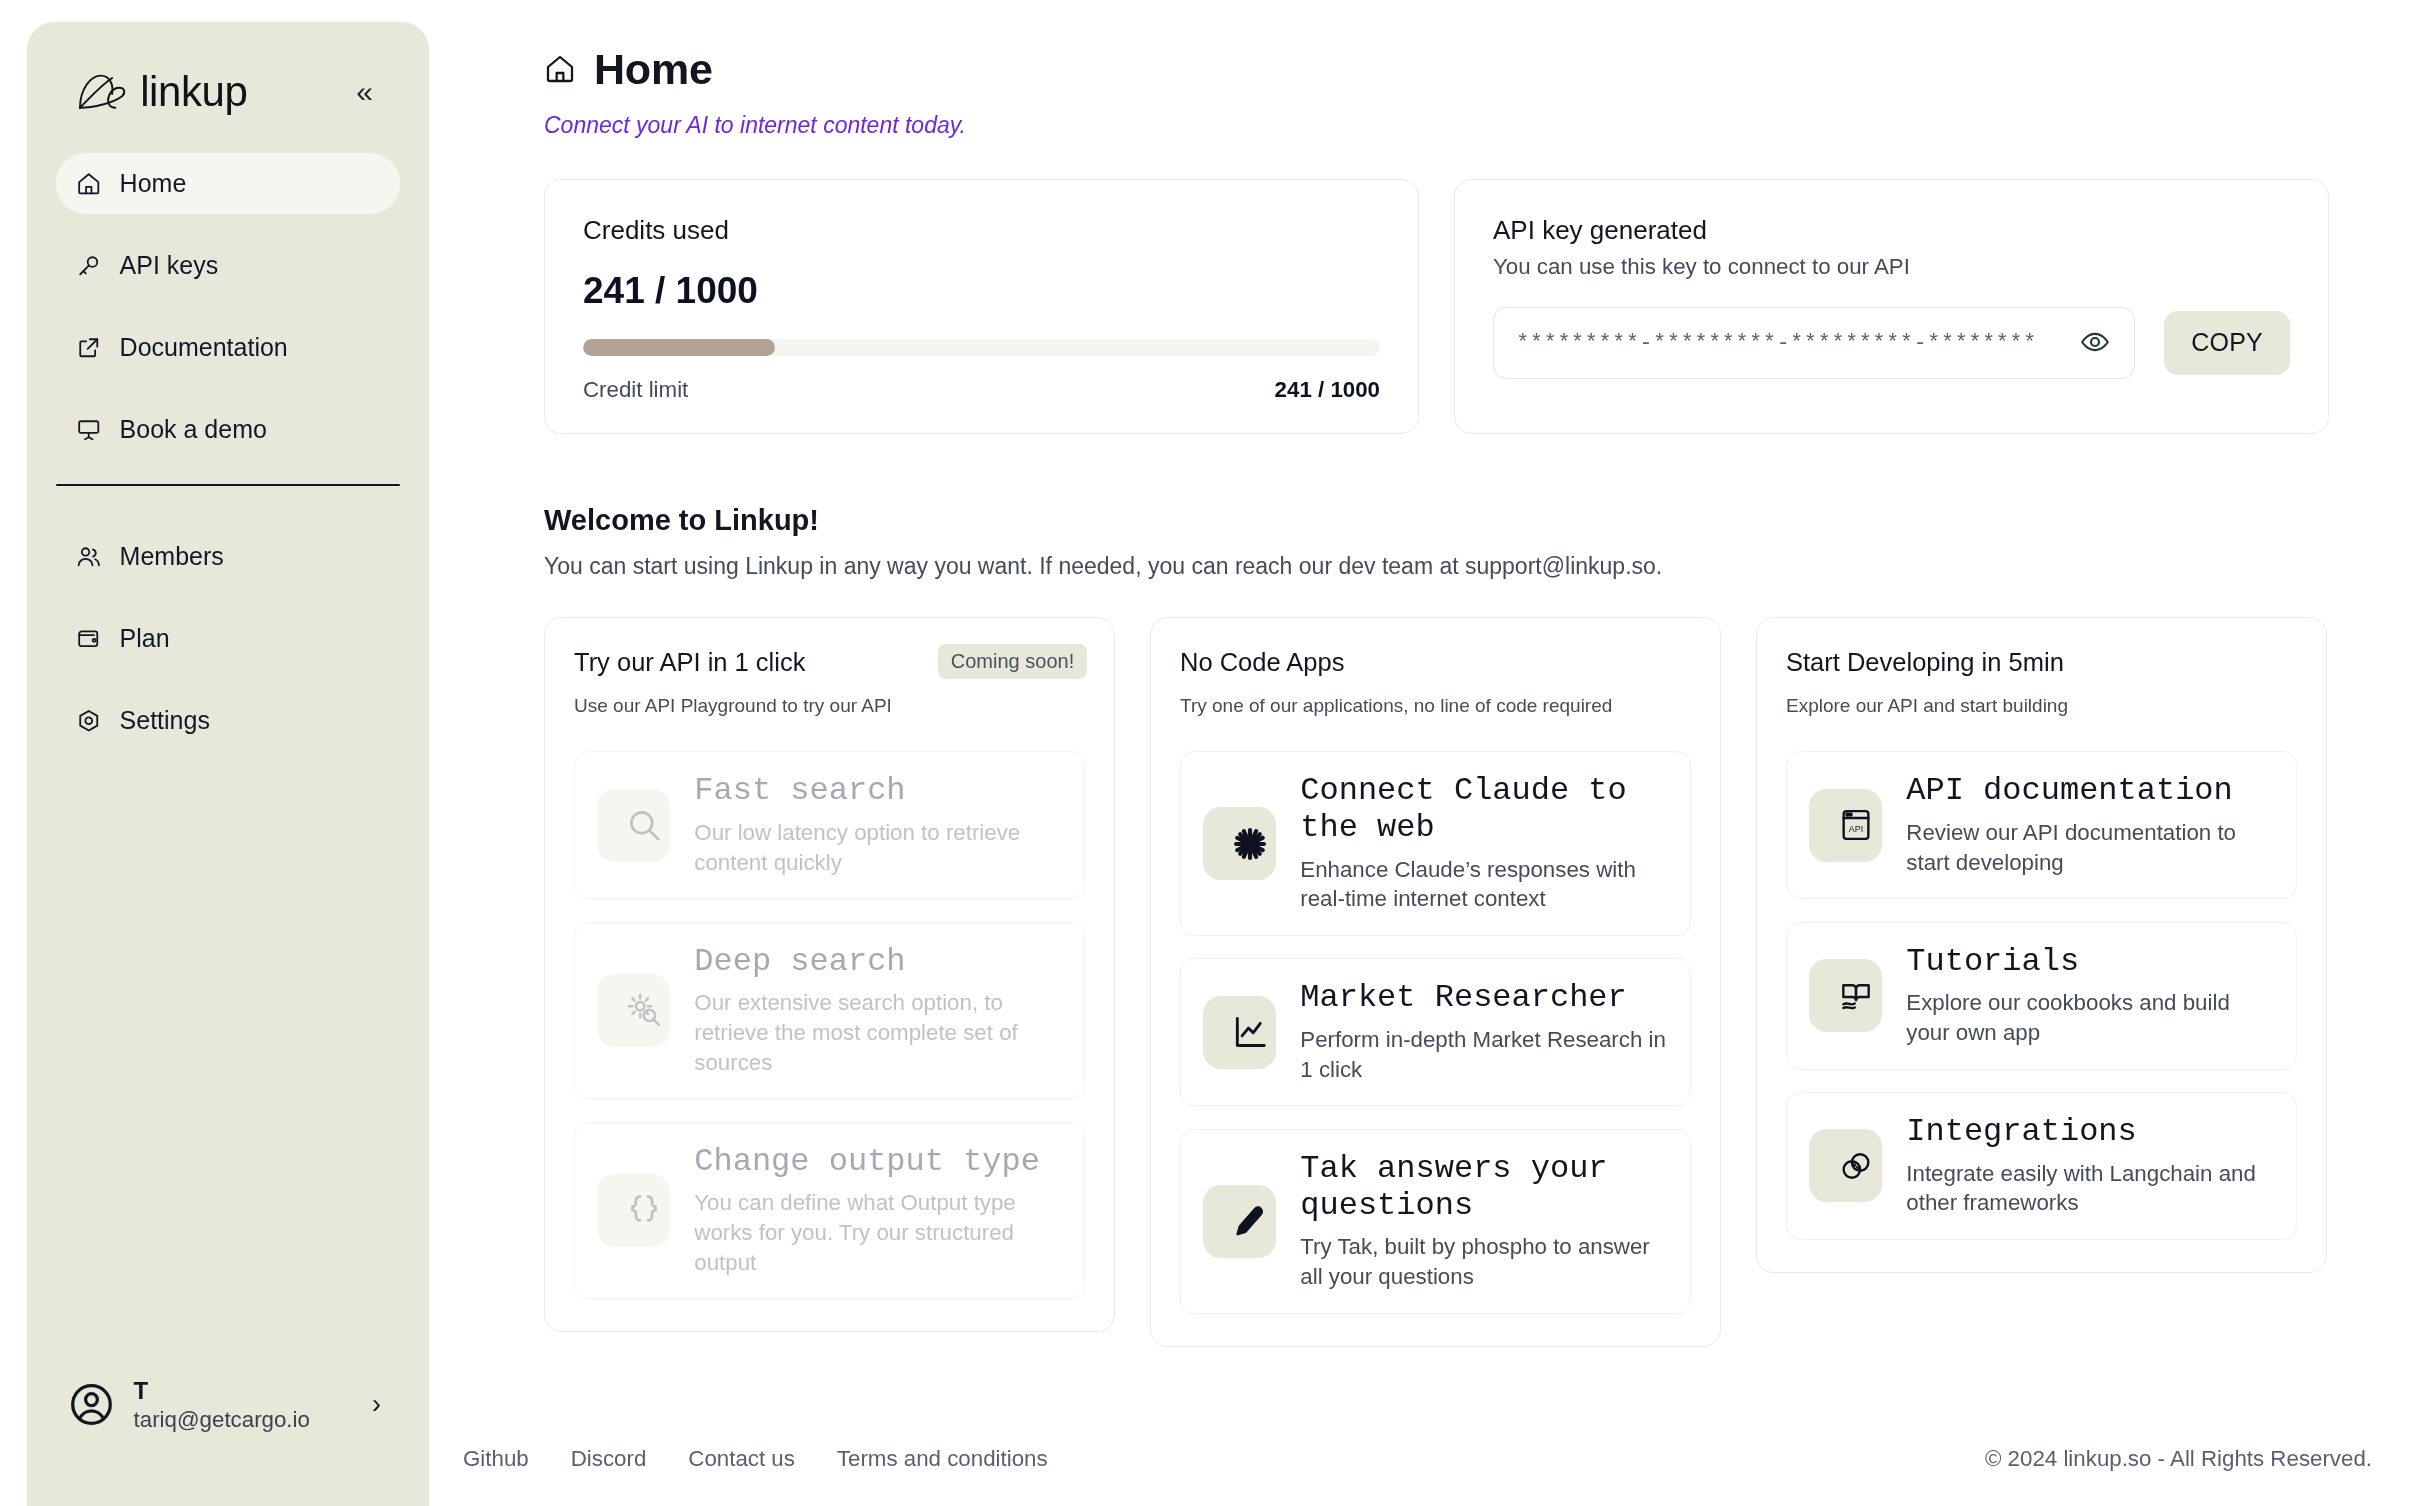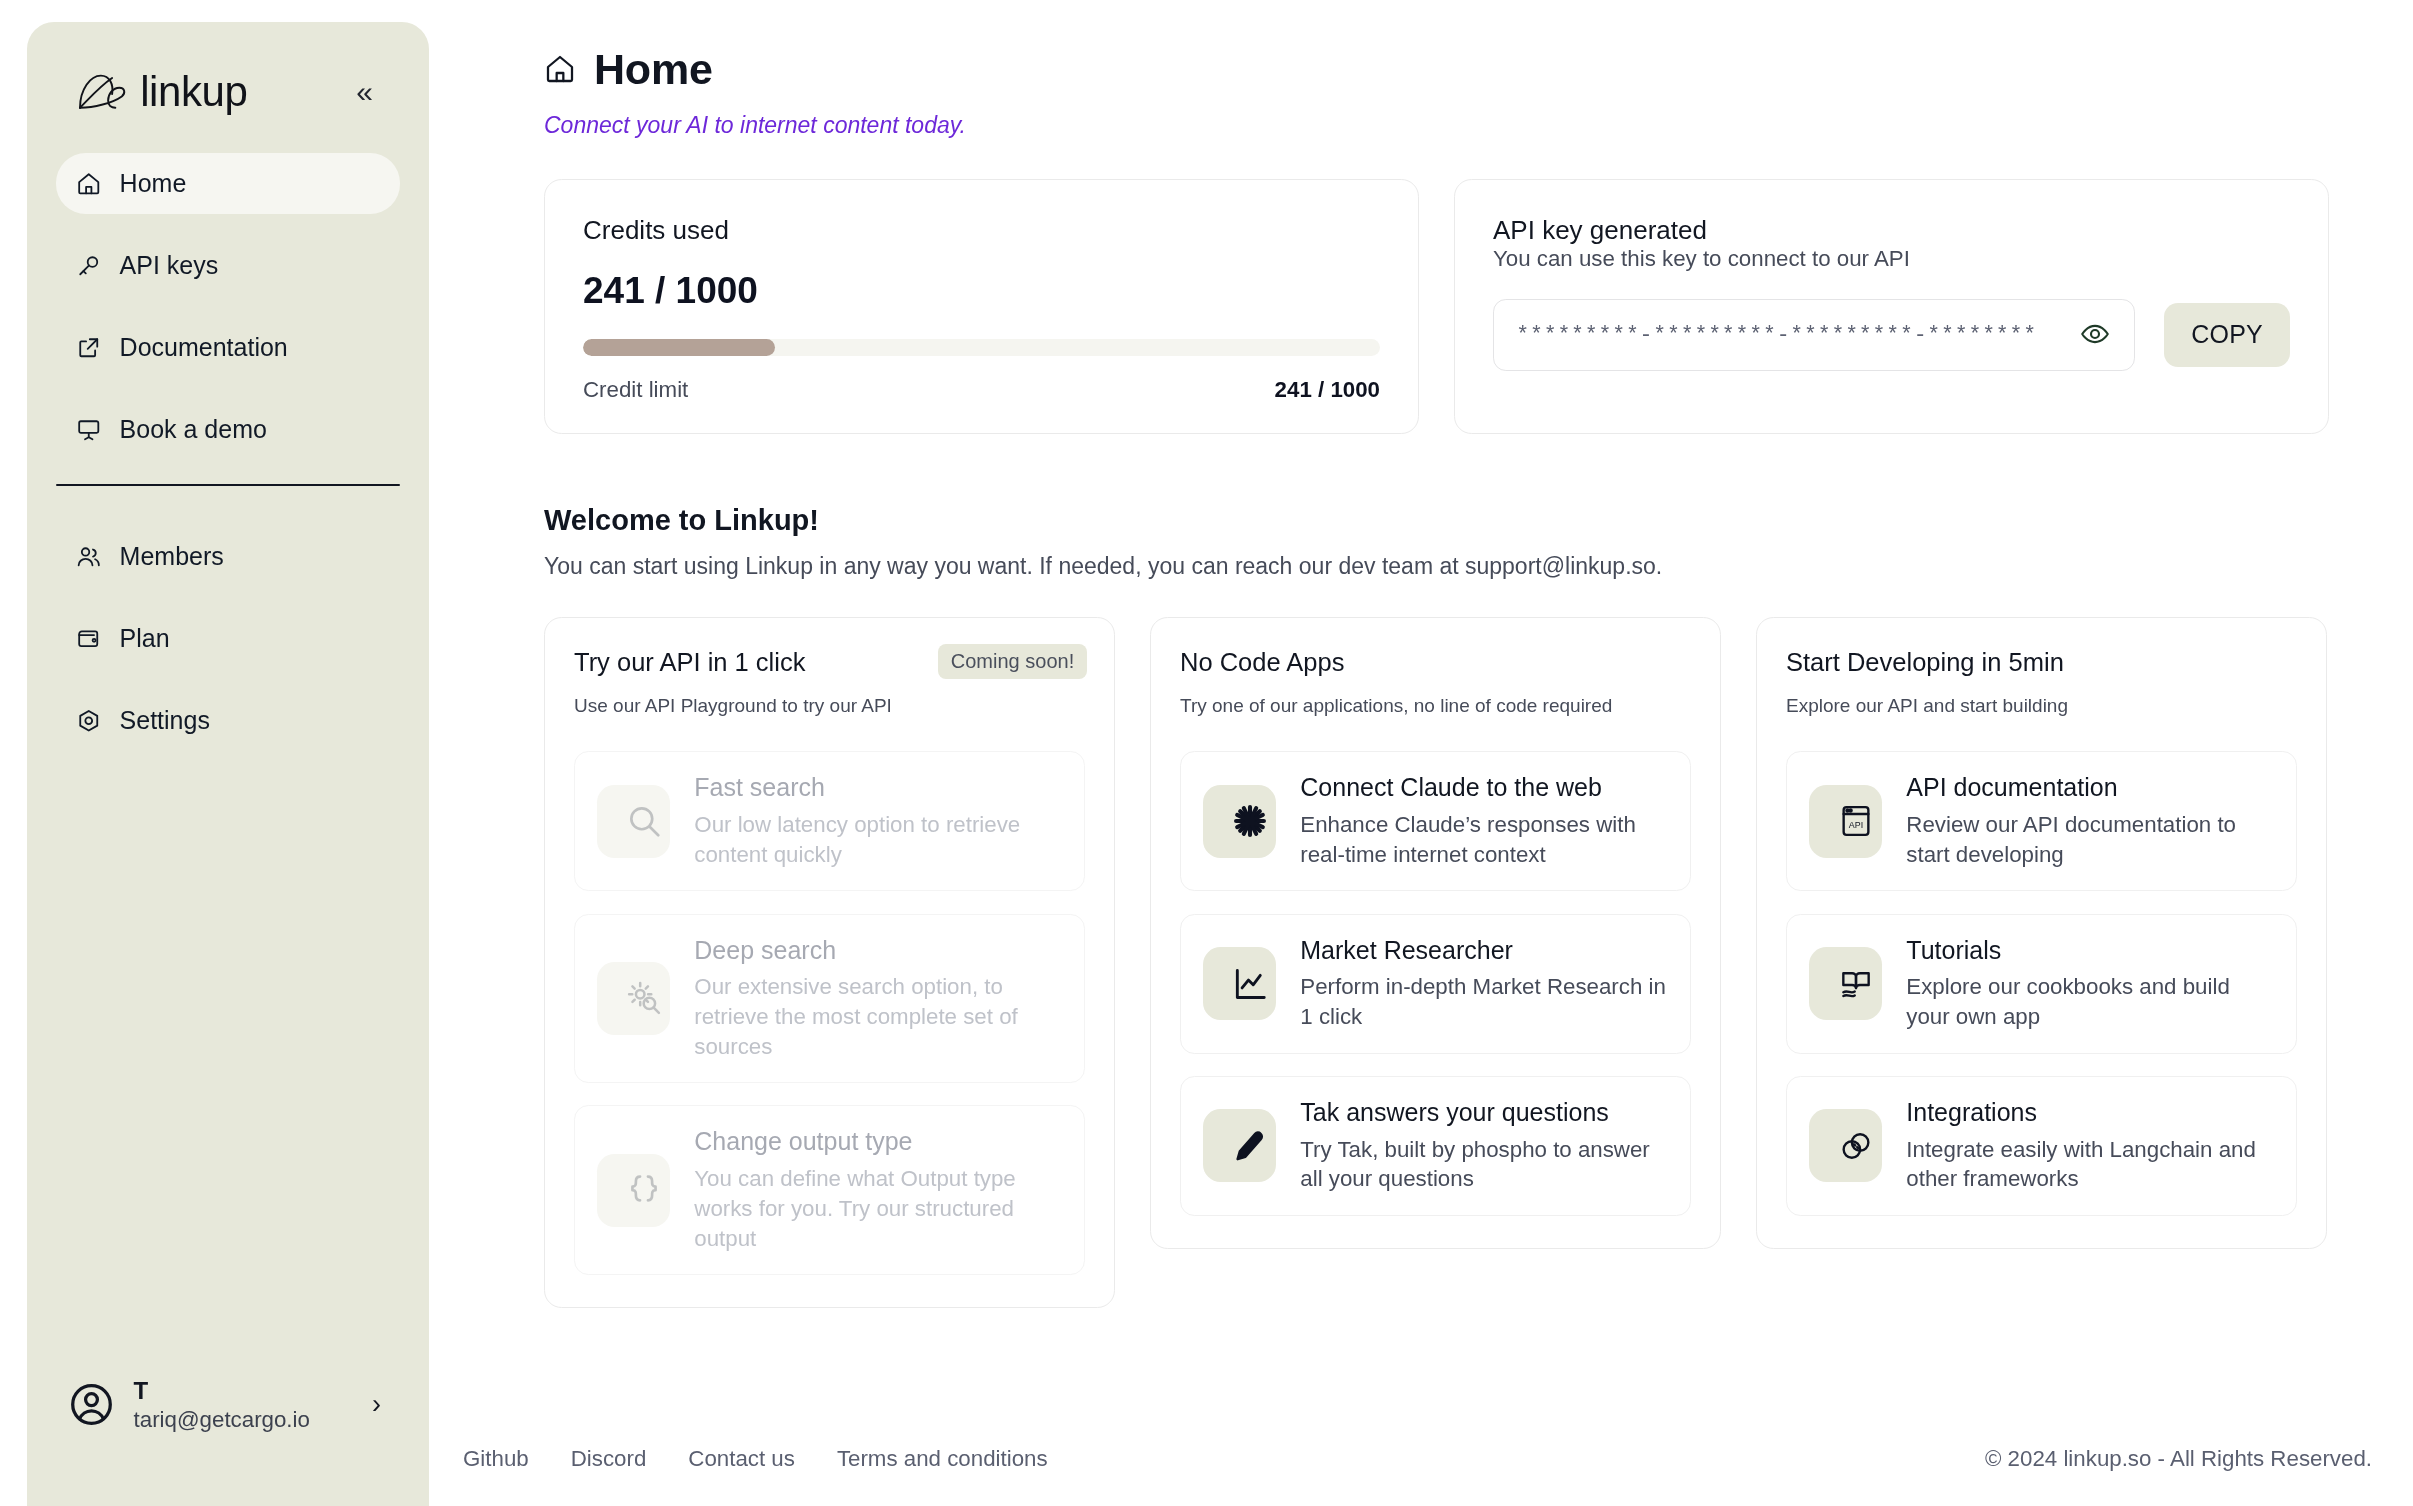--- a/index.html
+++ b/index.html
@@ -91,21 +91,21 @@
     margin-top: 27px; height: 17.6px; width: 100%;
     background: #F5F5F0; border-radius: 9.6px; overflow: hidden;
   }
   .progress-fill { height: 100%; background: #B4A297; border-radius: 9.6px; }
   .credits-foot {
     margin-top: 21px; display: flex; justify-content: space-between; align-items: center;
   }
   .credits-foot .lbl { font-size: 22.3px; color: #464B59; }
   .credits-foot .val { font-size: 22.3px; color: #0E1220; font-weight: 700; }
 
-  .apikey-sub { margin-top: 0; font-size: 22.3px; color: #464B59; }
+  .apikey-sub { margin-top: 8px; font-size: 22.3px; color: #464B59; }
   .apikey-row { margin-top: 27px; display: flex; align-items: center; gap: 29px; }
   .apikey-field {
     flex: 1 1 auto; height: 72px; border: 1.6px solid #E4E4E6; border-radius: 12.8px;
     display: flex; align-items: center; padding: 0 22.3px; gap: 12.8px;
     background: #fff;
   }
   .apikey-masked {
     flex: 1 1 auto; font-size: 21.5px; color: #5C6172; letter-spacing: 0.8px;
     font-family: "Liberation Mono", monospace; overflow: hidden; white-space: nowrap;
   }
@@ -142,21 +142,21 @@
     border: 1.6px solid #F0F0F0; border-radius: 14.4px;
     padding: 21px 22.3px; cursor: pointer;
   }
   .tile-ic {
     width: 73px; height: 73px; flex: 0 0 73px;
     border-radius: 17.6px; background: #E7E8DA;
     display: flex; align-items: center; justify-content: center; padding-left: 21px;
   }
   .tile-ic svg { width: 38px; height: 38px; display: block; }
   .tile-body { display: flex; flex-direction: column; gap: 8px; }
-  .tile-title { font-size: 25px; color: #111621; line-height: 1.15; }
+  .tile-title { font-size: 32px; color: #111621; line-height: 1.15; font-family: Liberation Mono, monospace; }
   .tile-desc { font-size: 22.3px; color: #464B59; line-height: 1.33; }
 
   
   .panel-1 .tile { border-color: #F4F4F4; cursor: default; }
   .panel-1 .tile-ic { background: #F6F6F1; }
   .panel-1 .tile-ic svg { opacity: 0.38; }
   .panel-1 .tile-title { color: #A6A9B2; }
   .panel-1 .tile-desc { color: #BFC2C9; }
 
   

